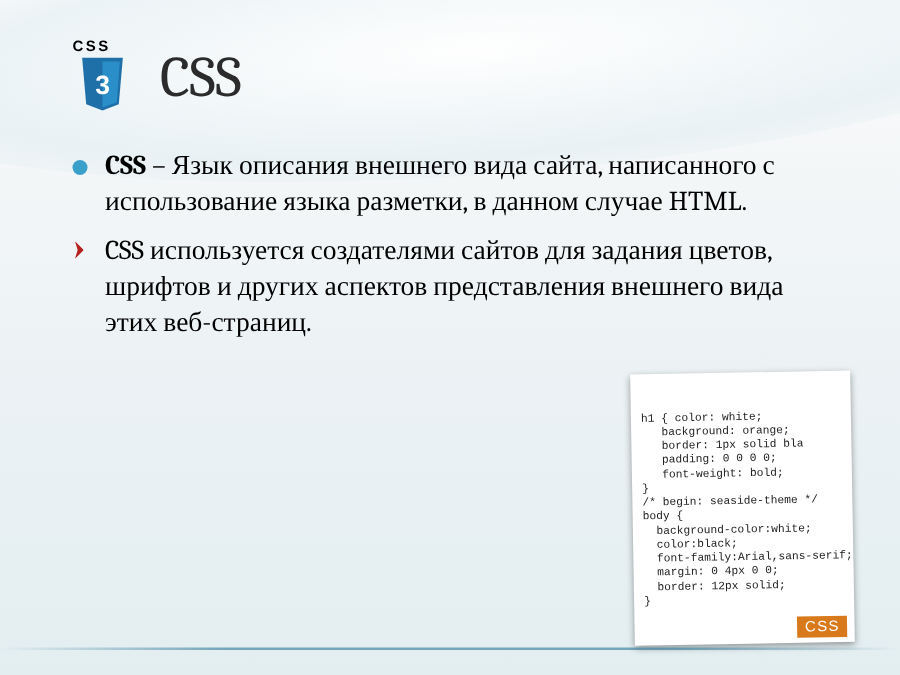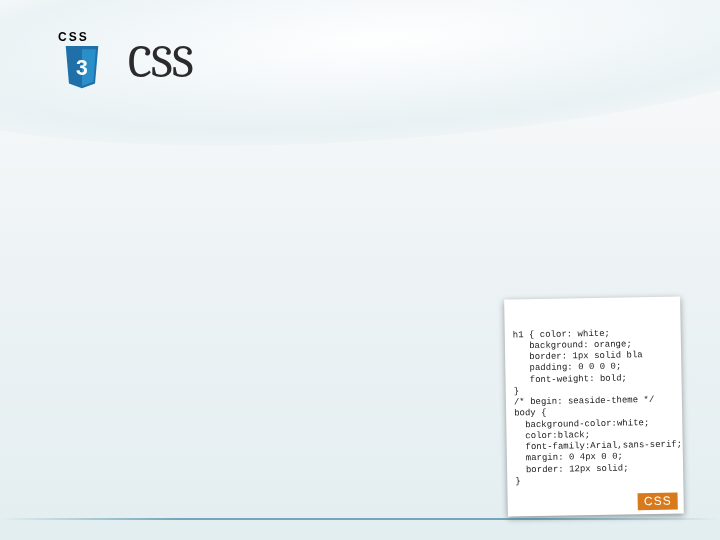--- a/index.html
+++ b/index.html
@@ -88,20 +88,26 @@
       <svg viewBox="0 0 48 54" width="48" height="44">
         <path d="M4 0 L44 0 L40 46 L24 52 L8 46 Z" fill="#1f6fa8"></path>
         <path d="M24 4 L41 4 L38 44 L24 49 Z" fill="#2a8fc9"></path>
         <text x="24" y="36" text-anchor="middle" font-family="Arial" font-weight="bold" font-size="26" fill="#fff">3</text>
       </svg>
     </div>
     <h1 class="title">CSS</h1>
   </div>
 
   <div class="content">
+    <div class="bullet-row bullet-disc">
+      <span class="lead">CSS</span><span> – Язык описания внешнего вида сайта, написанного с использование языка разметки, в данном случае HTML.</span>
+    </div>
+    <div class="bullet-row bullet-arrow">
+      <span>CSS используется создателями сайтов для задания цветов, шрифтов и других аспектов представления внешнего вида этих веб-страниц.</span>
+    </div>
   </div>
 </div>
 
 <div class="code-card">
   <div>h1 { color: white;
    background: orange;
    border: 1px solid bla
    padding: 0 0 0 0;
    font-weight: bold;
 }

